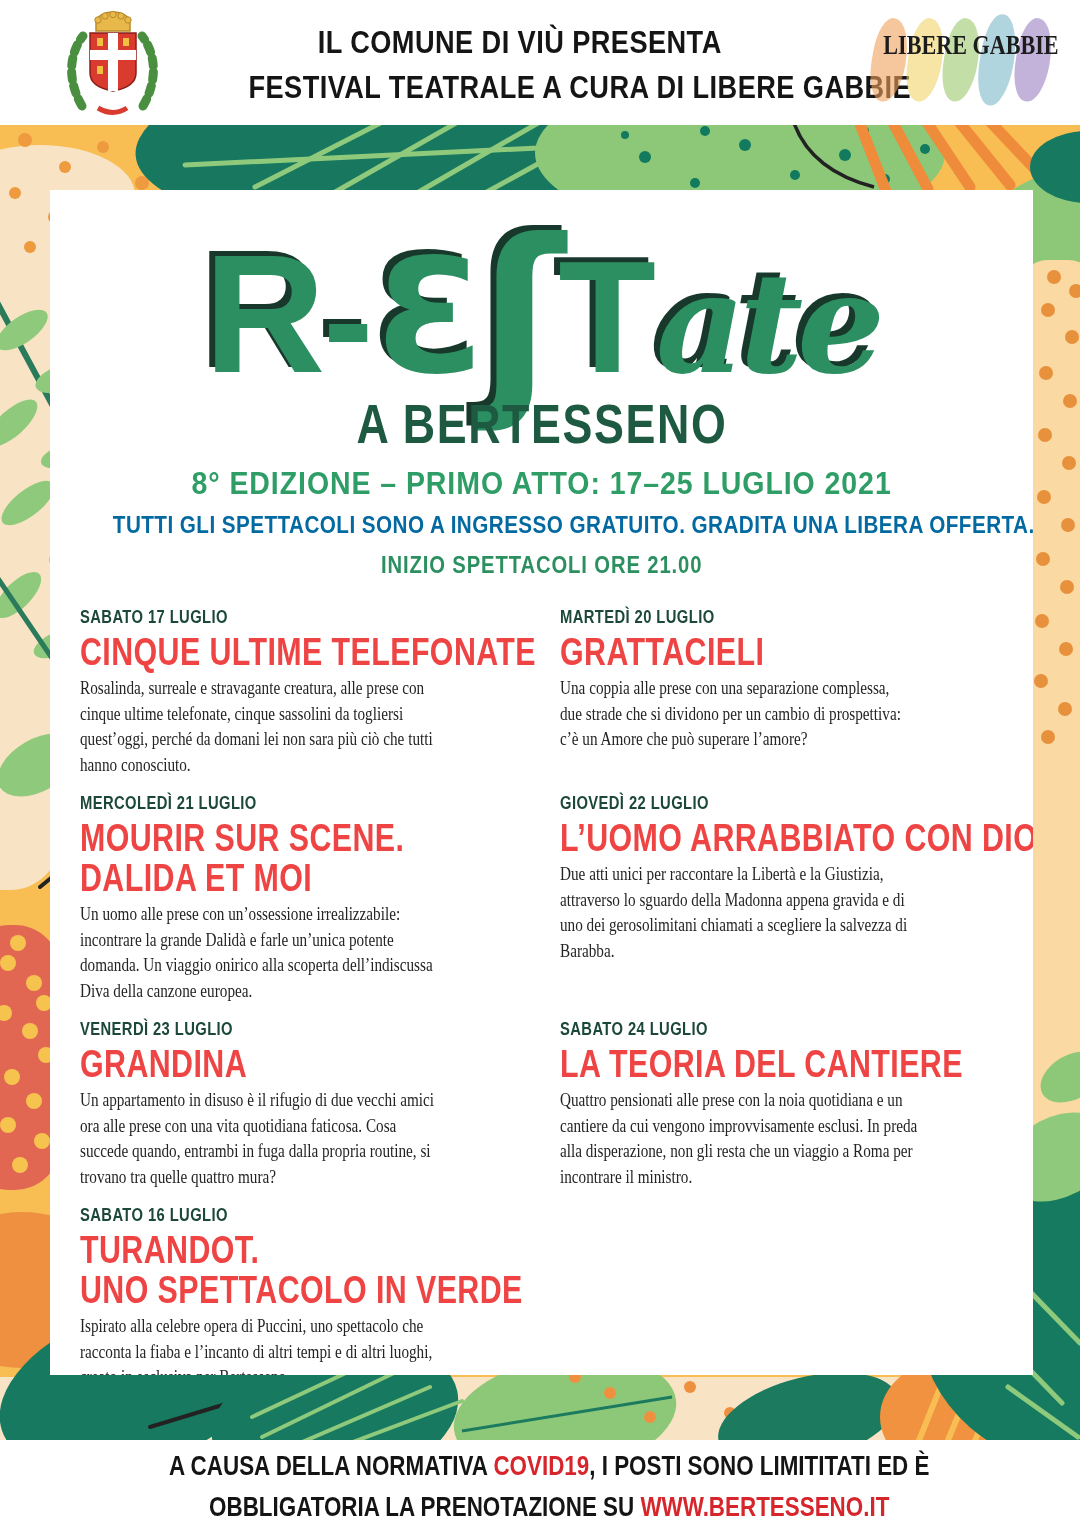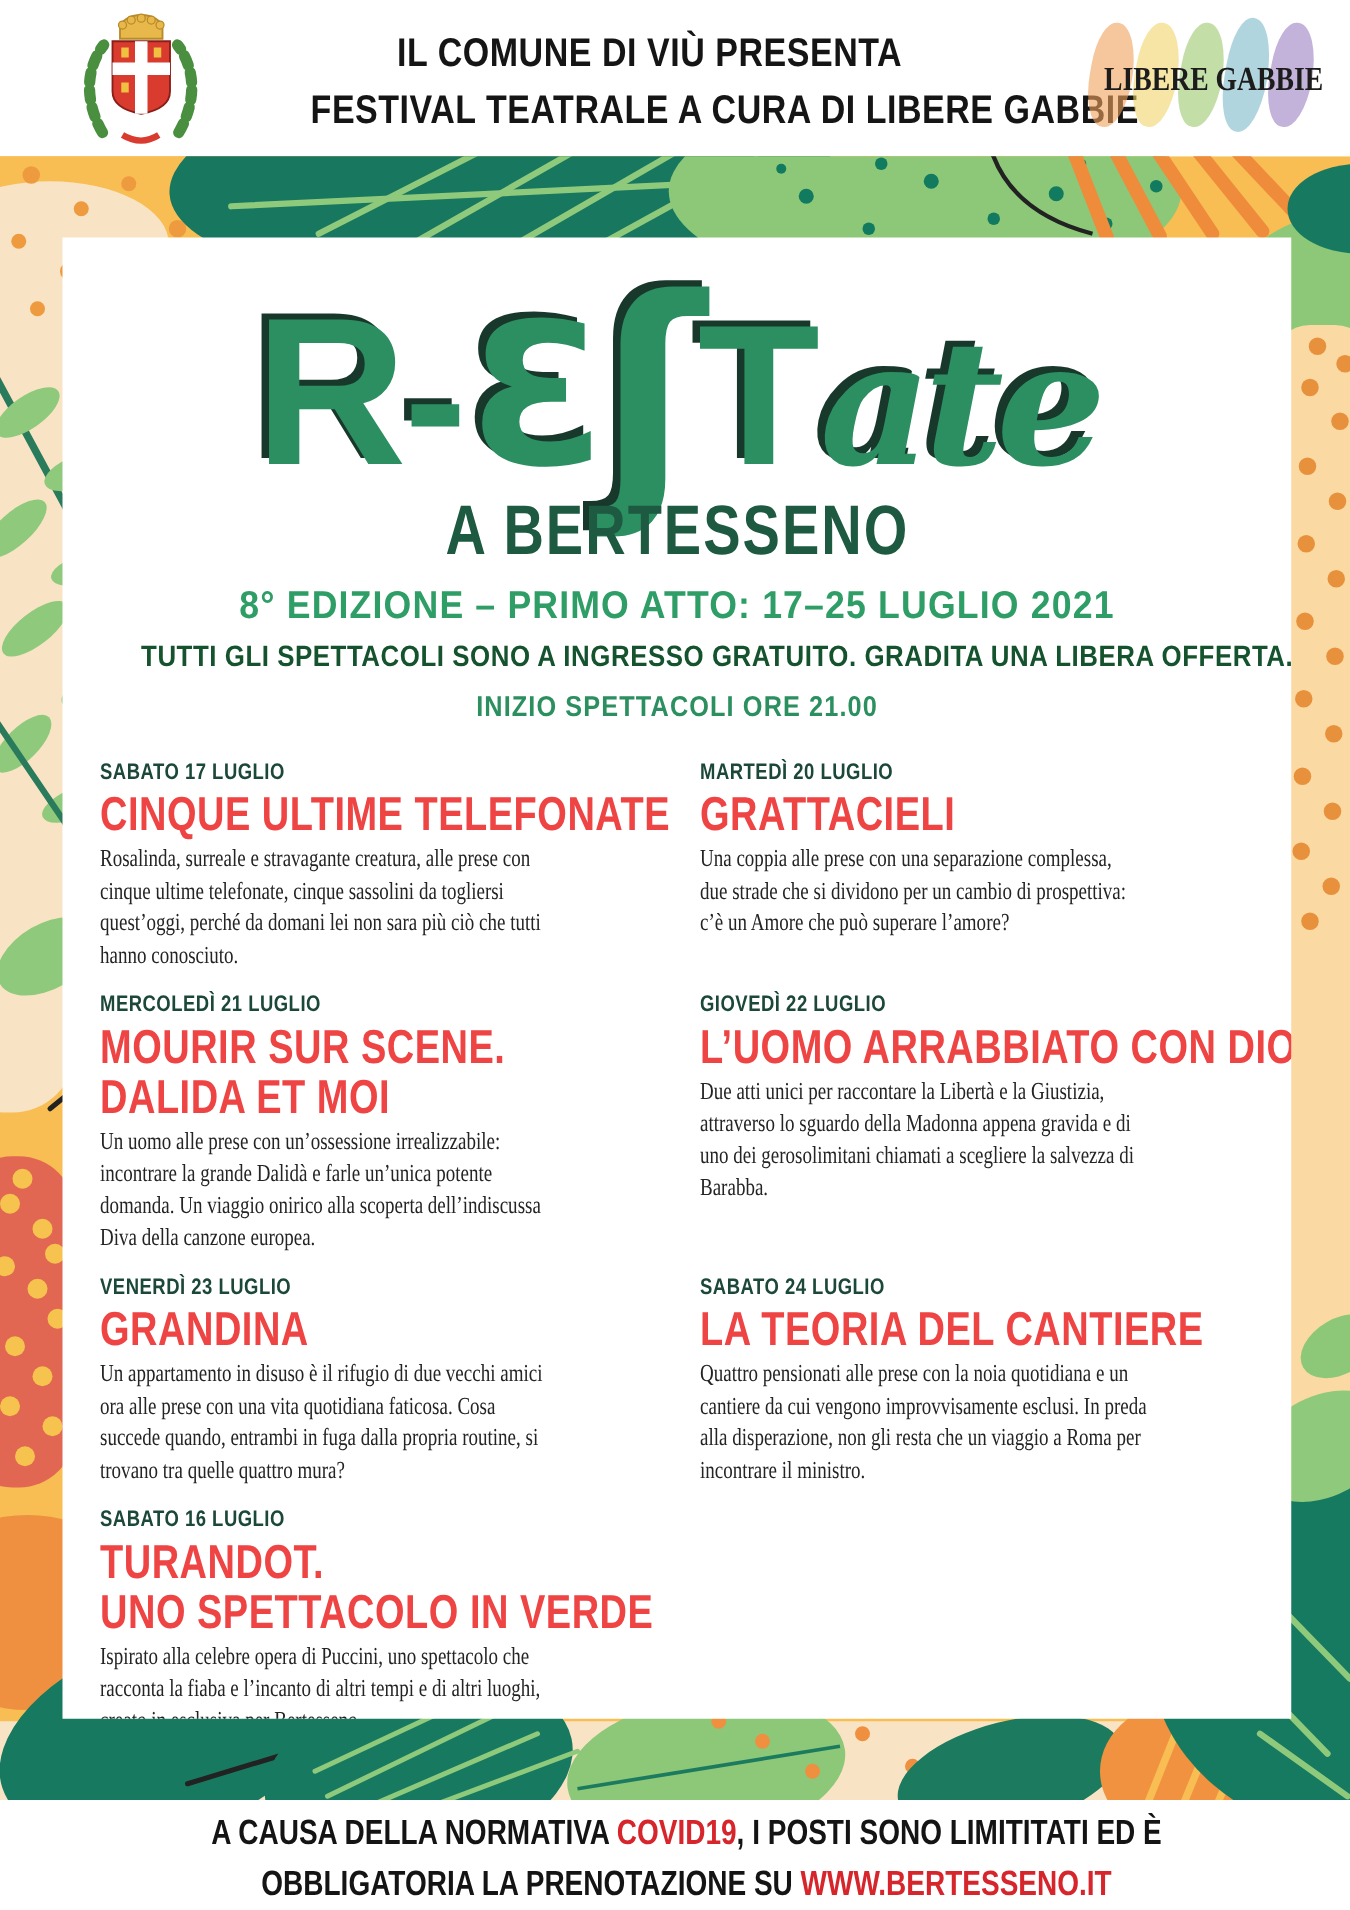--- a/index.html
+++ b/index.html
@@ -11,21 +11,21 @@
   .crest{position:absolute;left:60px;top:8px;}
   .topbar-text{position:absolute;left:190px;right:230px;top:20px;text-align:center;}
   .tb-line{font-weight:bold;font-size:32px;color:#151515;line-height:45px;letter-spacing:0.5px;}
   .lg-logo{position:absolute;right:16px;top:10px;width:200px;height:102px;}
   .wc{position:absolute;top:8px;width:34px;height:84px;border-radius:45% 55% 50% 50%;opacity:.6;transform:rotate(10deg);}
   .wc1{left:8px;background:#f0a05a;}
   .wc2{left:44px;background:#f0d468;}
   .wc3{left:80px;background:#9cc86e;}
   .wc4{left:116px;background:#7db9c8;top:4px;height:92px;}
   .wc5{left:152px;background:#9b7ec2;}
-  .lg-text{position:absolute;left:0;right:0;top:38px;text-align:center;
+  .lg-text{position:absolute;left:0;right:0;top:20px;text-align:center;
            font-family:"Liberation Serif",serif;font-weight:bold;font-size:27px;color:#1c1c1c;}
 
   
   .frame{position:absolute;top:125px;left:0;width:868px;height:1315px;background:#f8bd53;}
   .border-svg{position:absolute;left:0;top:0;}
   .card{position:absolute;left:50px;top:65px;width:983px;height:1185px;background:#fff;overflow:hidden;}
 
   
   .sqz{display:inline-block;white-space:pre;transform-origin:left top;}
   .ctr{text-align:center;}
@@ -37,21 +37,21 @@
   .big-title{margin-top:16px;height:196px;line-height:190px;text-align:center;color:#2c8f61;
              text-shadow:-6px -5px 0 #17382b;white-space:nowrap;}
   .tR{font-size:168px;font-weight:bold;letter-spacing:-4px;}
   .tDash{font-size:150px;font-weight:bold;margin:0 2px;}
   .tEps{font-family:"DejaVu Sans",sans-serif;font-size:158px;font-weight:bold;}
   .tEsh{font-family:"DejaVu Sans",sans-serif;font-size:205px;font-weight:bold;position:relative;top:14px;margin:0 -6px;}
   .tT{font-size:160px;font-weight:bold;}
   .tAte{font-family:"DejaVu Serif",serif;font-style:italic;font-weight:bold;font-size:138px;letter-spacing:-6px;}
   .subtitle{margin-top:-8px;font-weight:bold;font-size:56px;color:#1d5a41;letter-spacing:2px;line-height:60px;}
   .edition{margin-top:12px;font-weight:bold;font-size:31px;color:#2f9e66;line-height:36px;letter-spacing:1px;}
-  .free{margin-top:9px;font-weight:bold;font-size:23.5px;color:#14532d;line-height:28px;letter-spacing:0.5px;}
+  .free{margin-top:9px;font-weight:bold;font-size:23.5px;color:#0369a1;line-height:28px;letter-spacing:0.5px;}
   .start{margin-top:9px;font-weight:bold;font-size:23px;color:#2c8f5f;line-height:34px;letter-spacing:1px;}
 
   
   .events{padding:20px 30px 0 30px;display:grid;grid-template-columns:minmax(0,1fr) minmax(0,1fr);column-gap:36px;}
   .event{margin-bottom:11px;}
   .ev-date{font-weight:bold;font-size:18px;color:#1c4839;line-height:30px;letter-spacing:0.5px;}
   .ev-title{font-weight:bold;font-size:38px;color:#ef4444;line-height:40px;letter-spacing:0.5px;}
   .ev-desc{font-family:"Liberation Serif",serif;font-size:19.5px;color:#242424;line-height:25.5px;margin-top:3px;}
 
   

